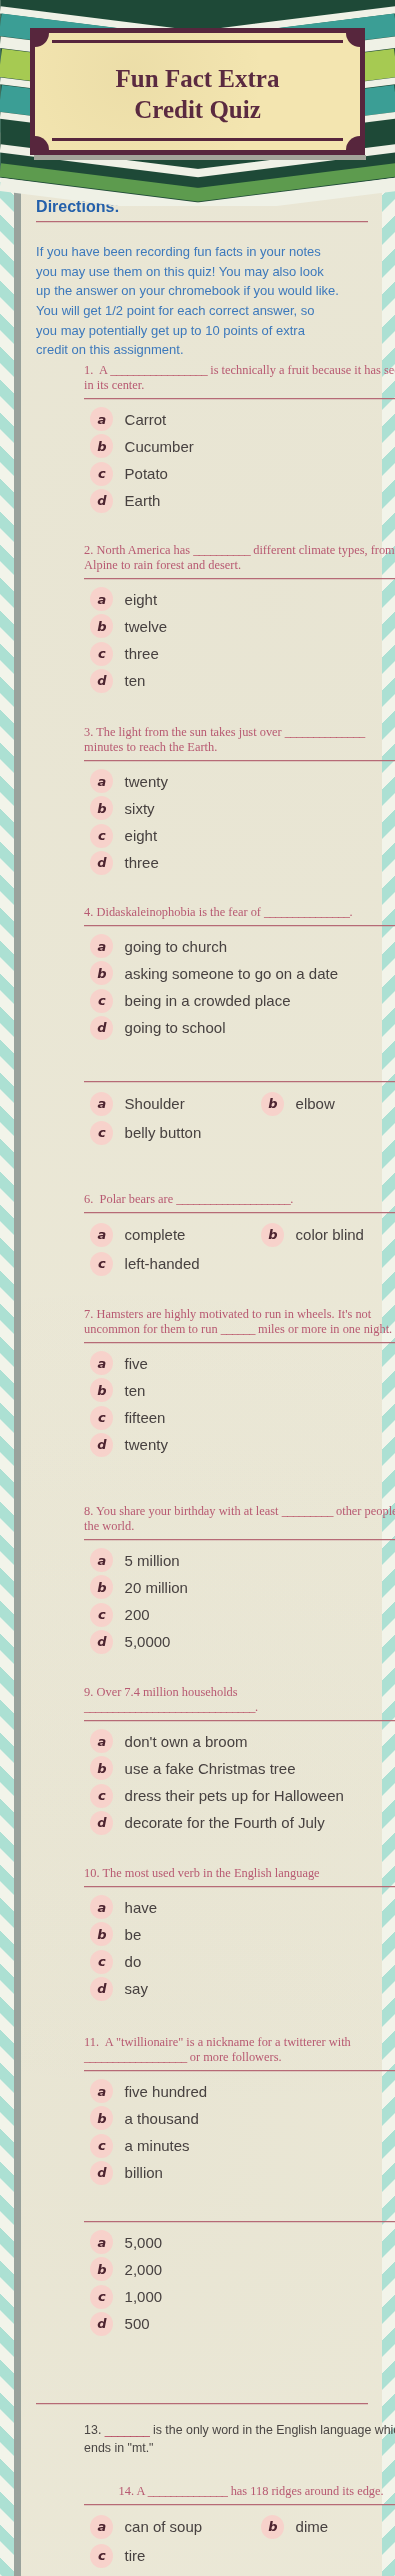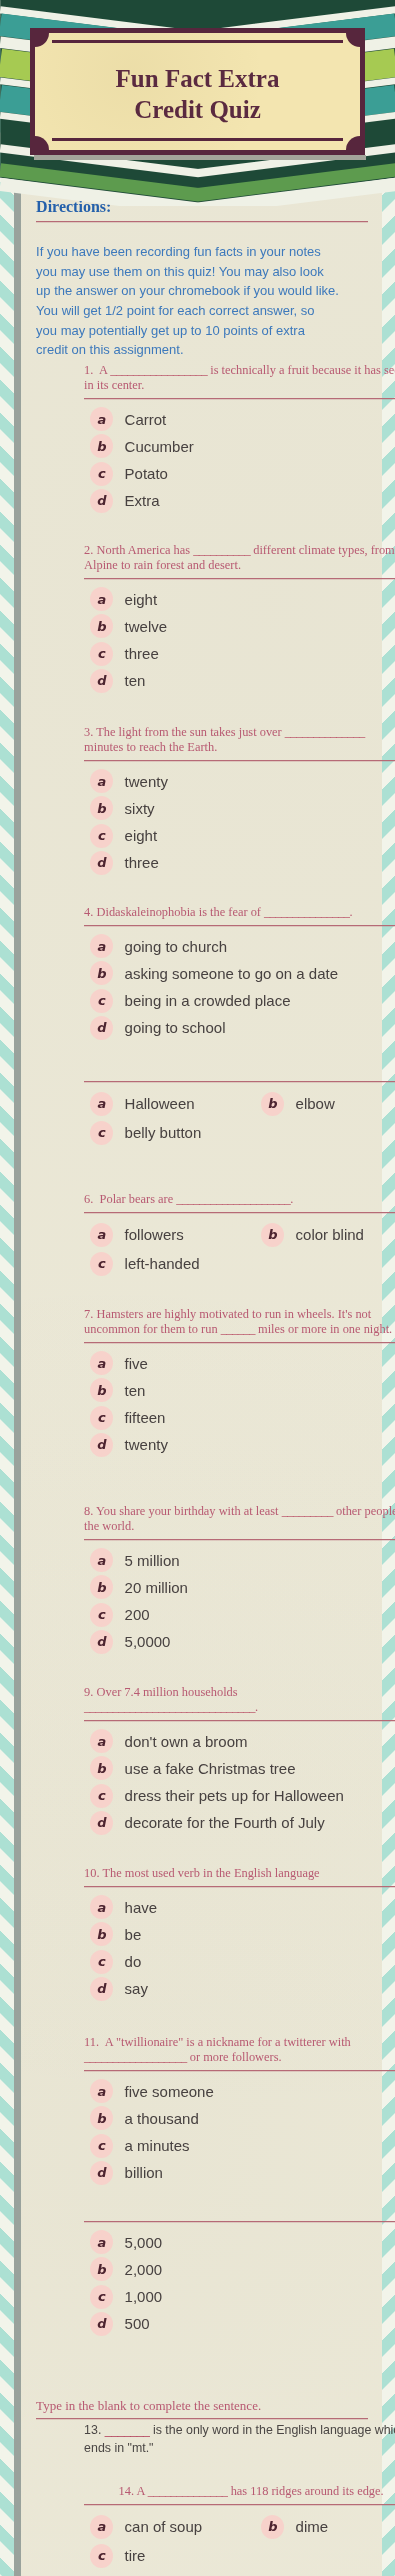--- a/index.html
+++ b/index.html
@@ -30,21 +30,21 @@
   .cardrule.bottom{bottom:8.8px;}
   #cardtitle{position:absolute;left:0;right:0;top:30px;text-align:center;
     font-family:"Liberation Serif",serif;font-weight:700;font-size:25px;line-height:31px;color:#5a2a40;}
   
   #panel{position:absolute;left:20.6px;top:174px;width:361px;height:3573px;background:#edead9;z-index:1;
     background-image:radial-gradient(circle at 70% 12%,rgba(110,100,60,.04),transparent 50%),
                      radial-gradient(circle at 25% 55%,rgba(110,100,60,.04),transparent 45%);}
   #leftshadow{position:absolute;left:14.4px;top:178px;width:6.2px;height:3574px;background:#99a29c;z-index:0;}
   
   .abs{position:absolute;left:15.5px;width:334px;}
-  #directions-heading{font-family:Liberation Serif, serif;font-weight:700;font-size:16px;color:#2460ab;}
+  #directions-heading{font-family:Liberation Sans, sans-serif;font-weight:700;font-size:16px;color:#2460ab;}
   .rose-rule{border:0;border-top:0.5px solid #b66a76;box-shadow:0 1px 0 rgba(182,106,118,.25);height:0;margin:5.2px 0 8.2px 0;width:332px;}
   #directions-body{margin-top:20px;width:303px;font-size:13px;line-height:19.6px;color:#3d79bc;white-space:pre-wrap;}
   .q{position:absolute;left:15.5px;width:334px;margin-left:48px;}
   .qtext{margin:0;font-family:"Liberation Serif",serif;font-size:12.4px;line-height:15px;color:#b85a72;white-space:pre-wrap;}
   .qtext.dark{font-family:"Liberation Sans",sans-serif;font-size:12.4px;line-height:17.5px;color:#4a4644;}
   .blank{color:#b5455f;letter-spacing:-0.5px;}
   .opts{margin-top:7.2px;margin-left:6.2px;display:flex;flex-direction:column;gap:3.1px;}
   .opts.two{display:grid;grid-template-columns:171px auto;grid-auto-rows:minmax(27px,auto);gap:2.1px 0;}
   .opt{display:flex;align-items:center;min-height:24px;cursor:pointer;}
   .badge{flex:0 0 auto;width:23px;height:24px;border-radius:50%;background:#f7d2cb;
@@ -109,21 +109,21 @@
             <div class="opt">
               <span class="badge">b</span>
               <span class="olabel">Cucumber</span>
             </div>
             <div class="opt">
               <span class="badge">c</span>
               <span class="olabel">Potato</span>
             </div>
             <div class="opt">
               <span class="badge">d</span>
-              <span class="olabel">Extra</span>
+              <span class="olabel">Earth</span>
             </div>
           </div>
         </section>
         <section class="q" style="top: 369px;">
           <p class="qtext">2. North America has <span class="blank">__________</span> different climate types, from Alpine to rain forest and desert.</p>
           <hr class="rose-rule">
           <div class="opts">
             <div class="opt">
               <span class="badge">a</span>
               <span class="olabel">eight</span>
@@ -184,39 +184,39 @@
               <span class="badge">d</span>
               <span class="olabel">going to school</span>
             </div>
           </div>
         </section>
         <section class="q" style="top: 902px;">
           <hr class="rose-rule">
           <div class="opts two">
             <div class="opt">
               <span class="badge">a</span>
-              <span class="olabel">Halloween</span>
+              <span class="olabel">Shoulder</span>
             </div>
             <div class="opt">
               <span class="badge">b</span>
               <span class="olabel">elbow</span>
             </div>
             <div class="opt">
               <span class="badge">c</span>
               <span class="olabel">belly button</span>
             </div>
           </div>
         </section>
         <section class="q" style="top: 1018px;">
           <p class="qtext">6.  Polar bears are <span class="blank">____________________</span>.</p>
           <hr class="rose-rule">
           <div class="opts two">
             <div class="opt">
               <span class="badge">a</span>
-              <span class="olabel">followers</span>
+              <span class="olabel">complete</span>
             </div>
             <div class="opt">
               <span class="badge">b</span>
               <span class="olabel">color blind</span>
             </div>
             <div class="opt">
               <span class="badge">c</span>
               <span class="olabel">left-handed</span>
             </div>
           </div>
@@ -308,21 +308,21 @@
               <span class="olabel">say</span>
             </div>
           </div>
         </section>
         <section class="q" style="top: 1861px;">
           <p class="qtext">11.  A "twillionaire" is a nickname for a twitterer with<br><span class="blank">__________________</span> or more followers.</p>
           <hr class="rose-rule">
           <div class="opts">
             <div class="opt">
               <span class="badge">a</span>
-              <span class="olabel">five someone</span>
+              <span class="olabel">five hundred</span>
             </div>
             <div class="opt">
               <span class="badge">b</span>
               <span class="olabel">a thousand</span>
             </div>
             <div class="opt">
               <span class="badge">c</span>
               <span class="olabel">a minutes</span>
             </div>
             <div class="opt">
@@ -369,19 +369,18 @@
             </div>
             <div class="opt">
               <span class="badge">c</span>
               <span class="olabel">tire</span>
             </div>
           </div>
         </section>
       </div>
 
     <div class="abs" id="type-header" style="top:2224px">
-      <p class="qtext">Type in the blank to complete the sentence.</p>
       <hr class="rose-rule">
     </div>
 
   </div>
 </div>
 
 
 </body></html>

